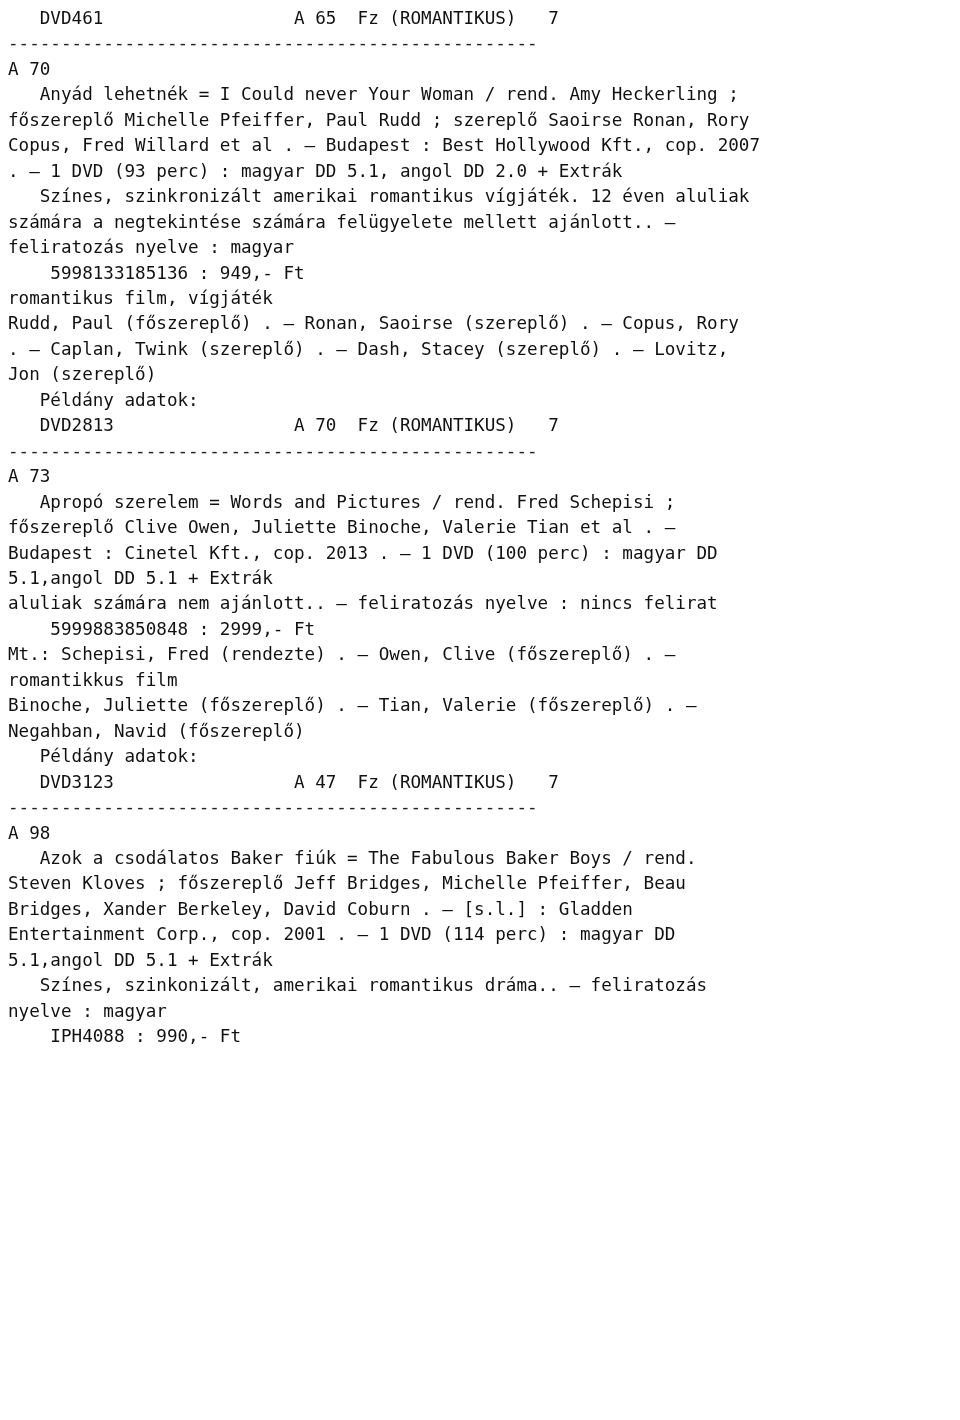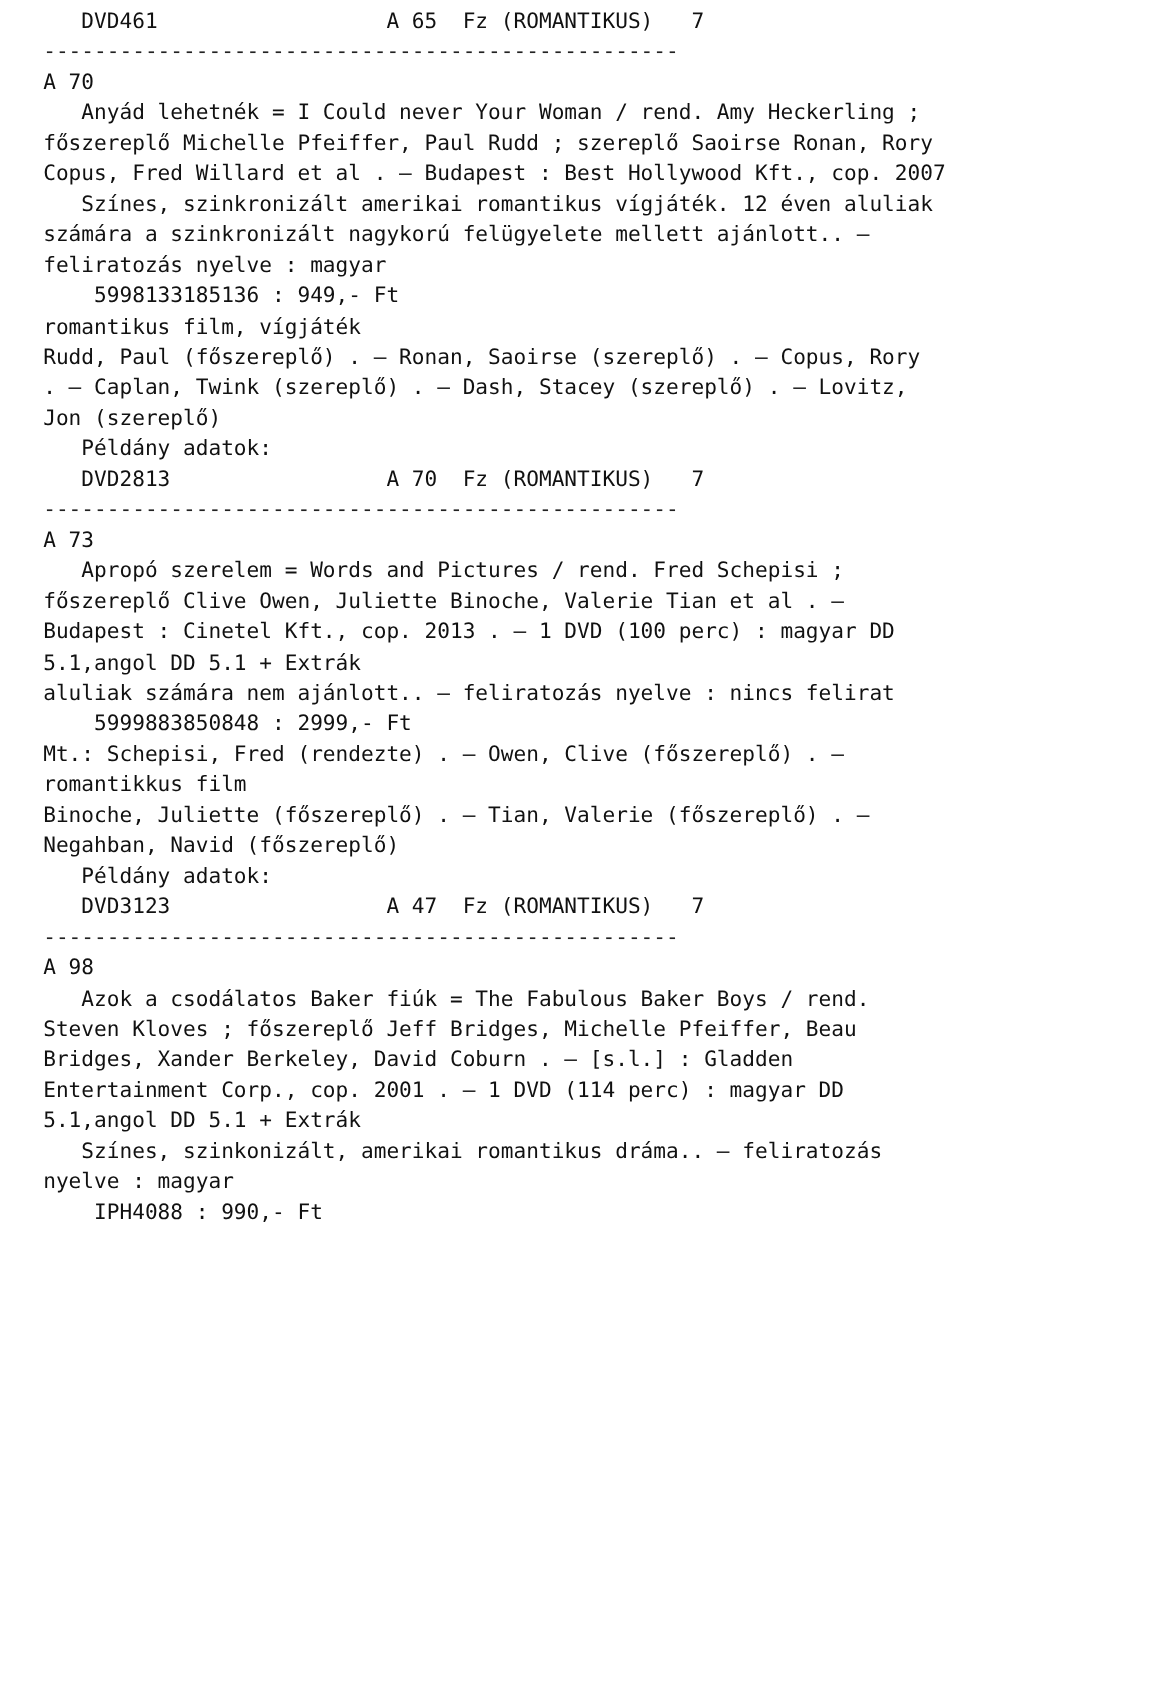--- a/index.html
+++ b/index.html
@@ -28,21 +28,20 @@
     right: 0;
   }
   .line {
     display: block;
     font-size: 17.6px;
     line-height: 25.45px;
     color: #111111;
     white-space: pre;
     letter-spacing: 0px;
     font-family: "DejaVu Sans Mono", "Liberation Mono", monospace;
-    margin-left: 28px;
   }
   .line.blank {
     color: transparent;
   }
   .rule {
     display: block;
     font-size: 17.6px;
     line-height: 25.45px;
     color: #222222;
     white-space: pre;
@@ -56,22 +55,23 @@
   <div class="doc" id="doc-body">
       <span class="line">   DVD461                  A 65  Fz (ROMANTIKUS)   7</span>
       <span class="line blank"></span>
       <span class="line rule">--------------------------------------------------</span>
       <span class="line blank"></span>
       <span class="line">A 70</span>
       <span class="line blank"></span>
       <span class="line">   Anyád lehetnék = I Could never Your Woman / rend. Amy Heckerling ;</span>
       <span class="line">főszereplő Michelle Pfeiffer, Paul Rudd ; szereplő Saoirse Ronan, Rory</span>
       <span class="line">Copus, Fred Willard et al . — Budapest : Best Hollywood Kft., cop. 2007</span>
+      <span class="line">. — 1 DVD (93 perc) : magyar DD 5.1, angol DD 2.0 + Extrák</span>
       <span class="line">   Színes, szinkronizált amerikai romantikus vígjáték. 12 éven aluliak</span>
-      <span class="line">számára a szinkronizált nagykorú felügyelete mellett ajánlott.. —</span>
+      <span class="line">számára a negtekintése számára felügyelete mellett ajánlott.. —</span>
       <span class="line">feliratozás nyelve : magyar</span>
       <span class="line">    5998133185136 : 949,- Ft</span>
       <span class="line">romantikus film, vígjáték</span>
       <span class="line">Rudd, Paul (főszereplő) . — Ronan, Saoirse (szereplő) . — Copus, Rory</span>
       <span class="line">. — Caplan, Twink (szereplő) . — Dash, Stacey (szereplő) . — Lovitz,</span>
       <span class="line">Jon (szereplő)</span>
       <span class="line blank"></span>
       <span class="line">   Példány adatok:</span>
       <span class="line">   DVD2813                 A 70  Fz (ROMANTIKUS)   7</span>
       <span class="line blank"></span>

